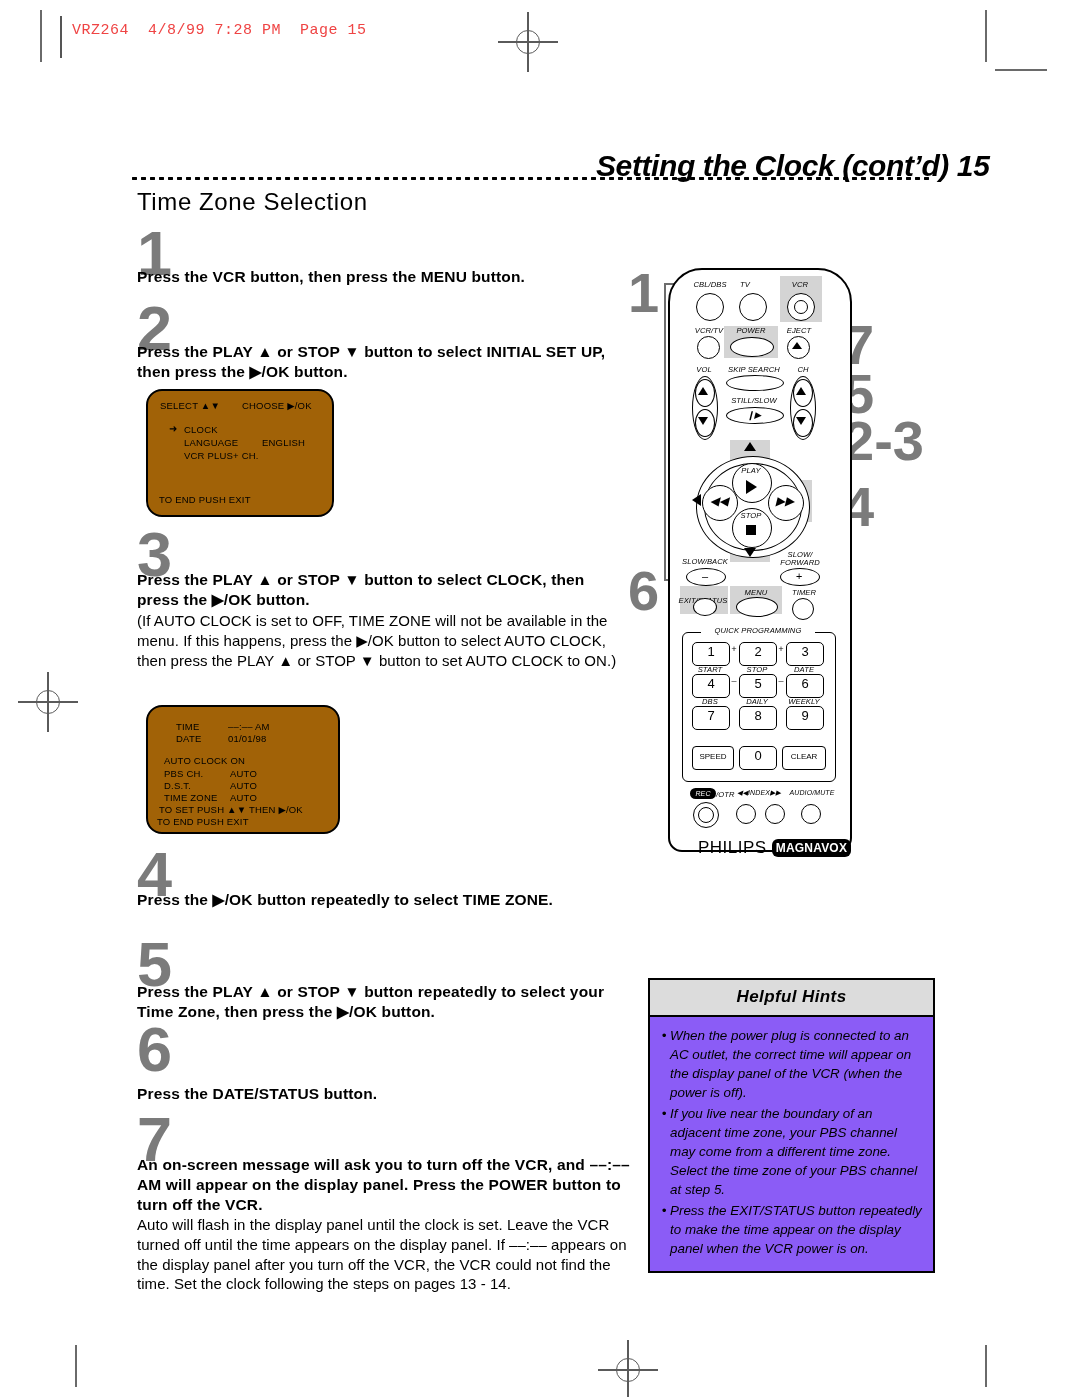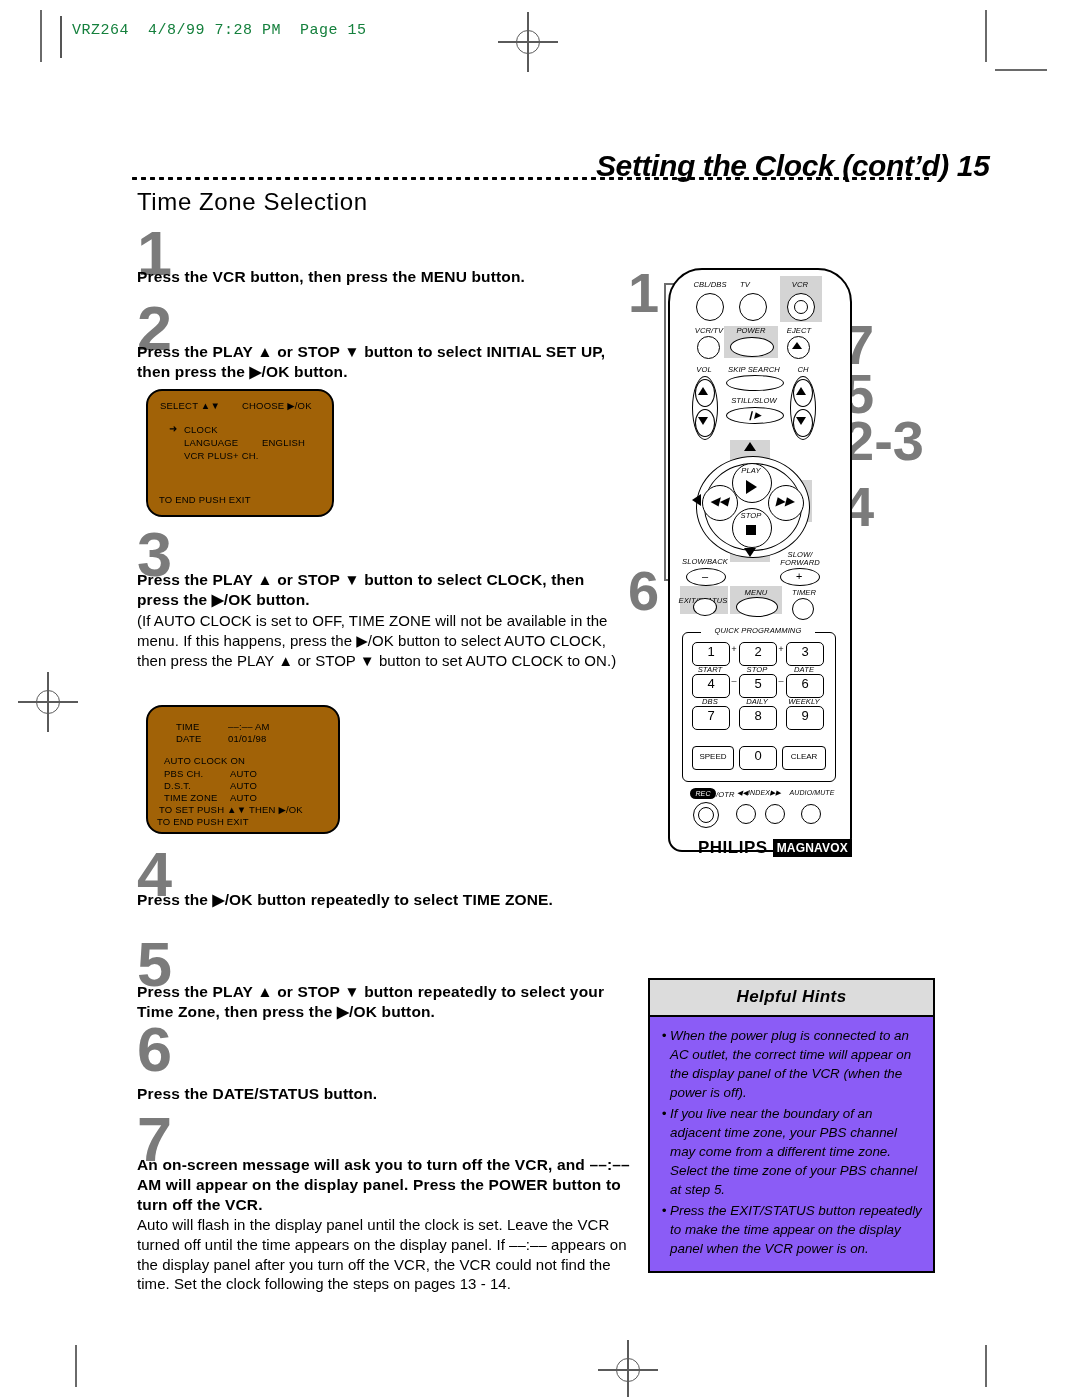--- a/index.html
+++ b/index.html
@@ -8,21 +8,21 @@
 
   
   .regmark{position:absolute;width:60px;height:60px;}
   .regmark .h{position:absolute;left:0;top:29px;width:60px;height:1.5px;background:#5a5a5a;}
   .regmark .v{position:absolute;left:29px;top:0;width:1.5px;height:60px;background:#5a5a5a;}
   .regmark .c{position:absolute;left:18px;top:18px;width:22px;height:22px;border:1.4px solid #5a5a5a;border-radius:50%;}
   .cropline{position:absolute;background:#6a6a6a;}
 
   
   #slug{position:absolute;left:72px;top:22px;font-family:"Liberation Mono", monospace;
-        font-size:15px;letter-spacing:.5px;color:#15803d;white-space:pre;}
+        font-size:15px;letter-spacing:.5px;color:#ef4444;white-space:pre;}
   #slugbar{position:absolute;left:60px;top:16px;width:2px;height:42px;background:#555;}
 
   
   #title{position:absolute;left:596px;top:149px;font-size:30px;font-weight:bold;
          font-style:italic;letter-spacing:-.4px;white-space:nowrap;}
   #dotrule{position:absolute;left:130px;top:176px;width:800px;height:5px;
      background-image:radial-gradient(#000 42%, transparent 45%);
      background-size:9px 5px;background-repeat:repeat-x;}
 
   
@@ -291,22 +291,22 @@
   <div class="rlabel" style="left:48px;top:522px;width:22px;text-align:left;">/OTR</div>
   <div class="rcirc" style="left:25px;top:534px;width:24px;height:24px;"></div>
   <div class="rcirc" style="left:30px;top:539px;width:14px;height:14px;"></div>
   <div class="rlabel" style="left:62px;top:521px;width:58px;font-size:7px;">◀◀INDEX▶▶</div>
   <div class="rcirc" style="left:68px;top:536px;width:18px;height:18px;"></div>
   <div class="rcirc" style="left:97px;top:536px;width:18px;height:18px;"></div>
   <div class="rlabel" style="left:118px;top:521px;width:52px;font-size:7px;">AUDIO/MUTE</div>
   <div class="rcirc" style="left:133px;top:536px;width:18px;height:18px;"></div>
 
   <div style="position:absolute;left:30px;top:570px;width:130px;display:flex;align-items:center;gap:5px;">
-    <span style="font-size:17px;font-weight:bold;letter-spacing:.5px;">PHILIPS</span>
-    <span style="font-size:12px;font-weight:bold;background:#000;color:#fff;padding:2px 4px;letter-spacing:.2px;">MAGNAVOX</span>
+    <span style="font-size:17px;font-weight:normal;letter-spacing:.5px;">PHILIPS</span>
+    <span style="font-size:12px;font-weight:bold;background:#000;color:#fff;padding:2px 4px;letter-spacing:.2px;border-radius:6px;">MAGNAVOX</span>
   </div>
 </div>
 
 <div id="hints">
   <div id="hints-title">Helpful Hints</div>
   <div id="hints-list">
     <div class="hint">
       <div class="b">•</div>
       <div class="t">When the power plug is connected to an AC outlet, the correct time will appear on the display panel of the VCR (when the power is off).</div>
     </div>

